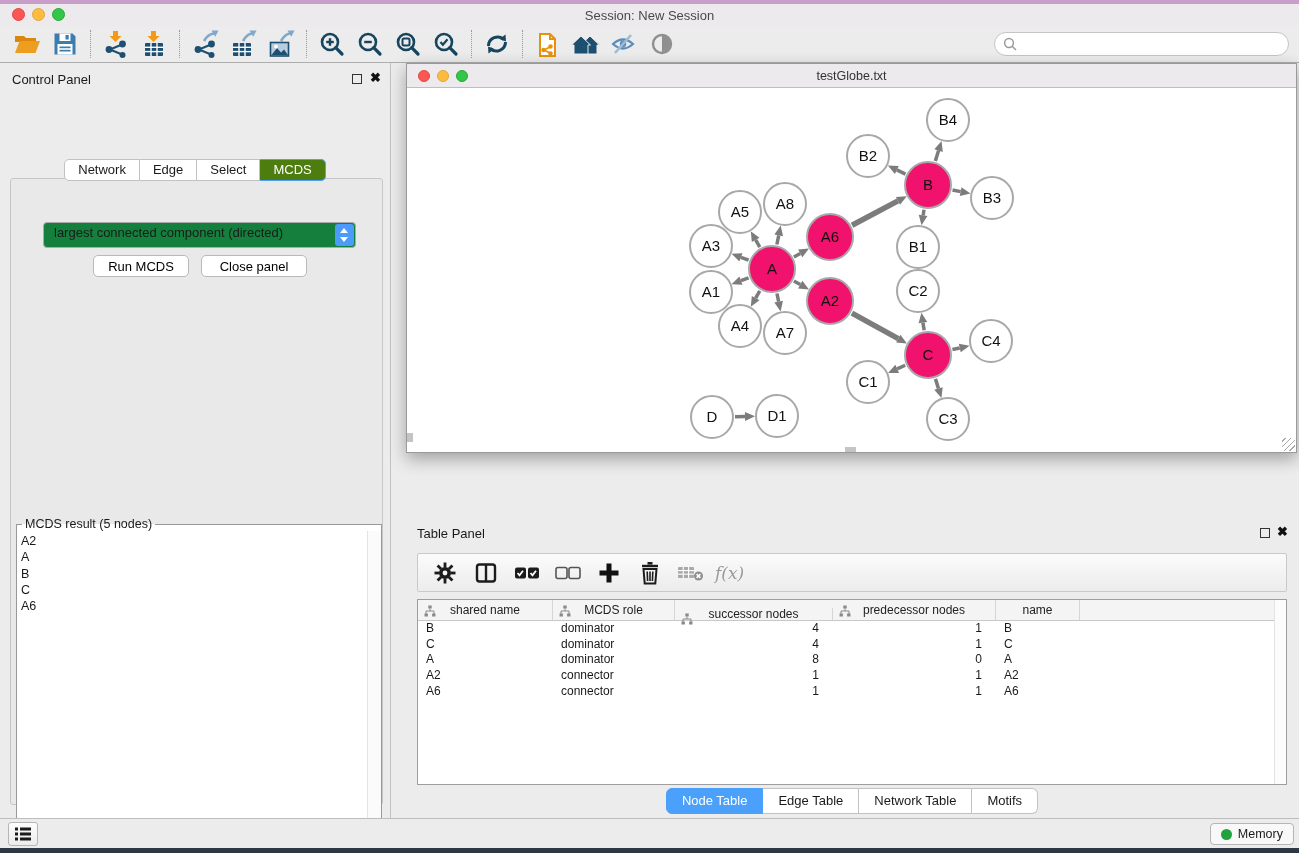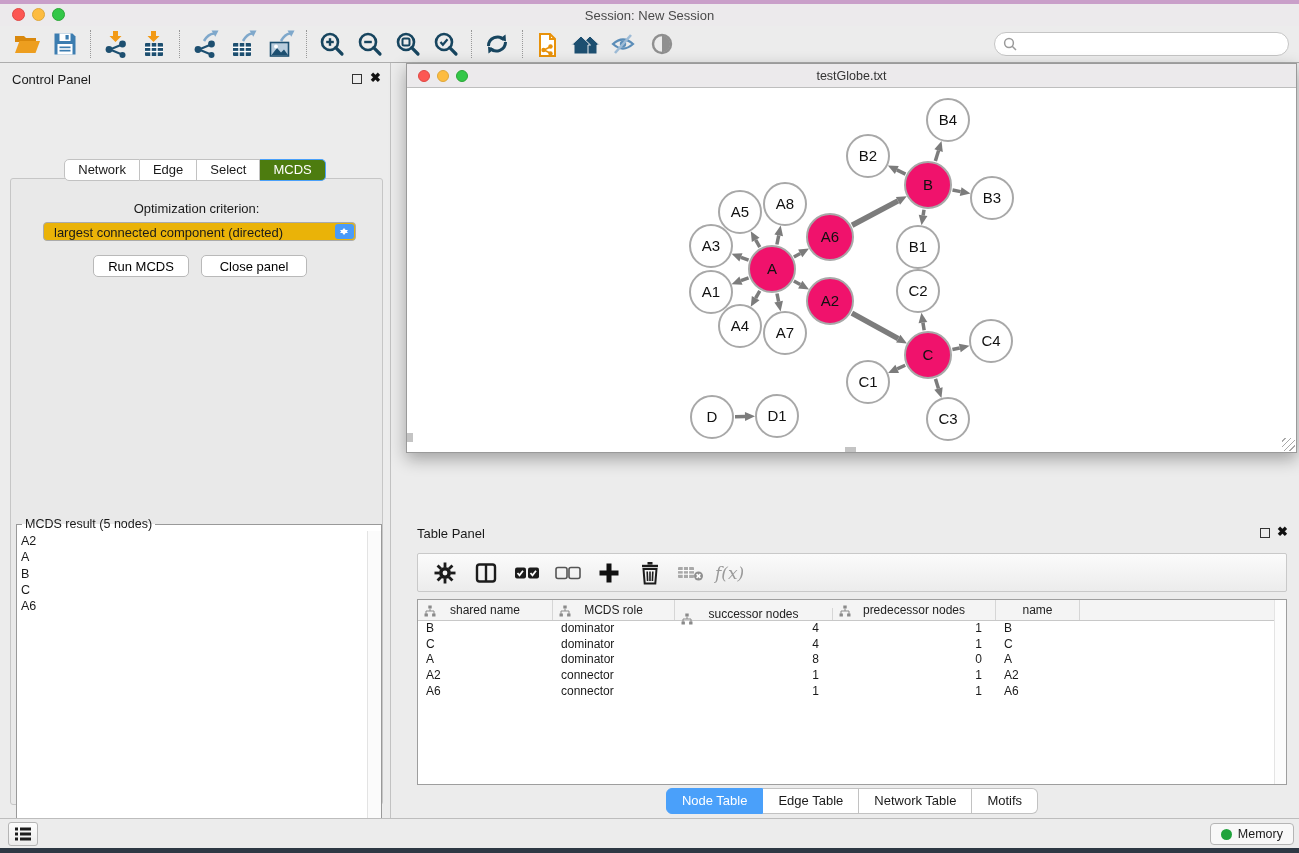--- a/index.html
+++ b/index.html
@@ -33,21 +33,21 @@
 
   .seg-tabs { position:absolute; top:96px; left:0; right:0; display:flex; justify-content:center; z-index:3; }
   .seg-tab { background:#fff; border:1px solid #C2C2C2; border-left:none; padding:2px 13px 3px; font-size:13px; line-height:15px; }
   .seg-tab:first-child { border-left:1px solid #C2C2C2; border-radius:5px 0 0 5px; }
   .seg-tab:last-child { border-radius:0 5px 5px 0; }
   .seg-tab.active { background:#4d7c0f; border-color:#4AA0FA; color:#fff; }
 
   .cp-content { position:absolute; left:10px; right:7px; top:115px; bottom:13px; background:#E9E9E9;
                 border:1px solid #C6C6C6; border-radius:3px; }
   .opt-label { position:absolute; top:22px; left:0; right:0; text-align:center; font-size:13px; }
-  .criterion { position:absolute; top:43px; left:32px; width:313px; height:19px; background:#eab308;
+  .criterion { position:absolute; top:43px; left:32px; width:313px; height:26px; background:#15803d;
                border:1px solid #ABABAB; border-radius:4px; font-size:13px; line-height:19px; padding-left:10px; }
   .stepper { position:absolute; right:1px; top:1px; bottom:1px; width:19px; background:#4B9BF8; border-radius:3px; }
   .stepper::before { content:""; position:absolute; left:5px; top:4px; border-left:4.5px solid transparent;
                      border-right:4.5px solid transparent; border-bottom:5px solid #fff; }
   .stepper::after { content:""; position:absolute; left:5px; bottom:4px; border-left:4.5px solid transparent;
                     border-right:4.5px solid transparent; border-top:5px solid #fff; }
   .cp-btn { position:absolute; top:76px; height:22px; background:#fff; border:1px solid #B9B9B9; border-radius:5px;
             font-size:13px; font-family:"Liberation Sans",sans-serif; }
   .btn-run { left:82px; width:96px; } .btn-close { left:190px; width:106px; }
 
@@ -284,21 +284,20 @@
   <div class="panel-title">Control Panel</div>
   <span class="float-box cp-float"></span>
   <span class="close-x cp-x">✖</span>
   <div class="seg-tabs" id="cp-tabs">
       <div class="seg-tab">Network</div>
       <div class="seg-tab">Edge</div>
       <div class="seg-tab">Select</div>
       <div class="seg-tab active">MCDS</div>
     </div>
   <div class="cp-content">
-    <div class="opt-label">Optimization criterion:</div>
     <div class="criterion">
       <span>largest connected component (directed)</span>
       <span class="stepper"></span>
     </div>
     <button class="cp-btn btn-run">Run MCDS</button>
     <button class="cp-btn btn-close">Close panel</button>
     <fieldset class="result-fieldset">
       <legend>MCDS result (5 nodes)</legend>
       <div class="result-list" id="result-list">
           <div class="result-item">A2</div>

